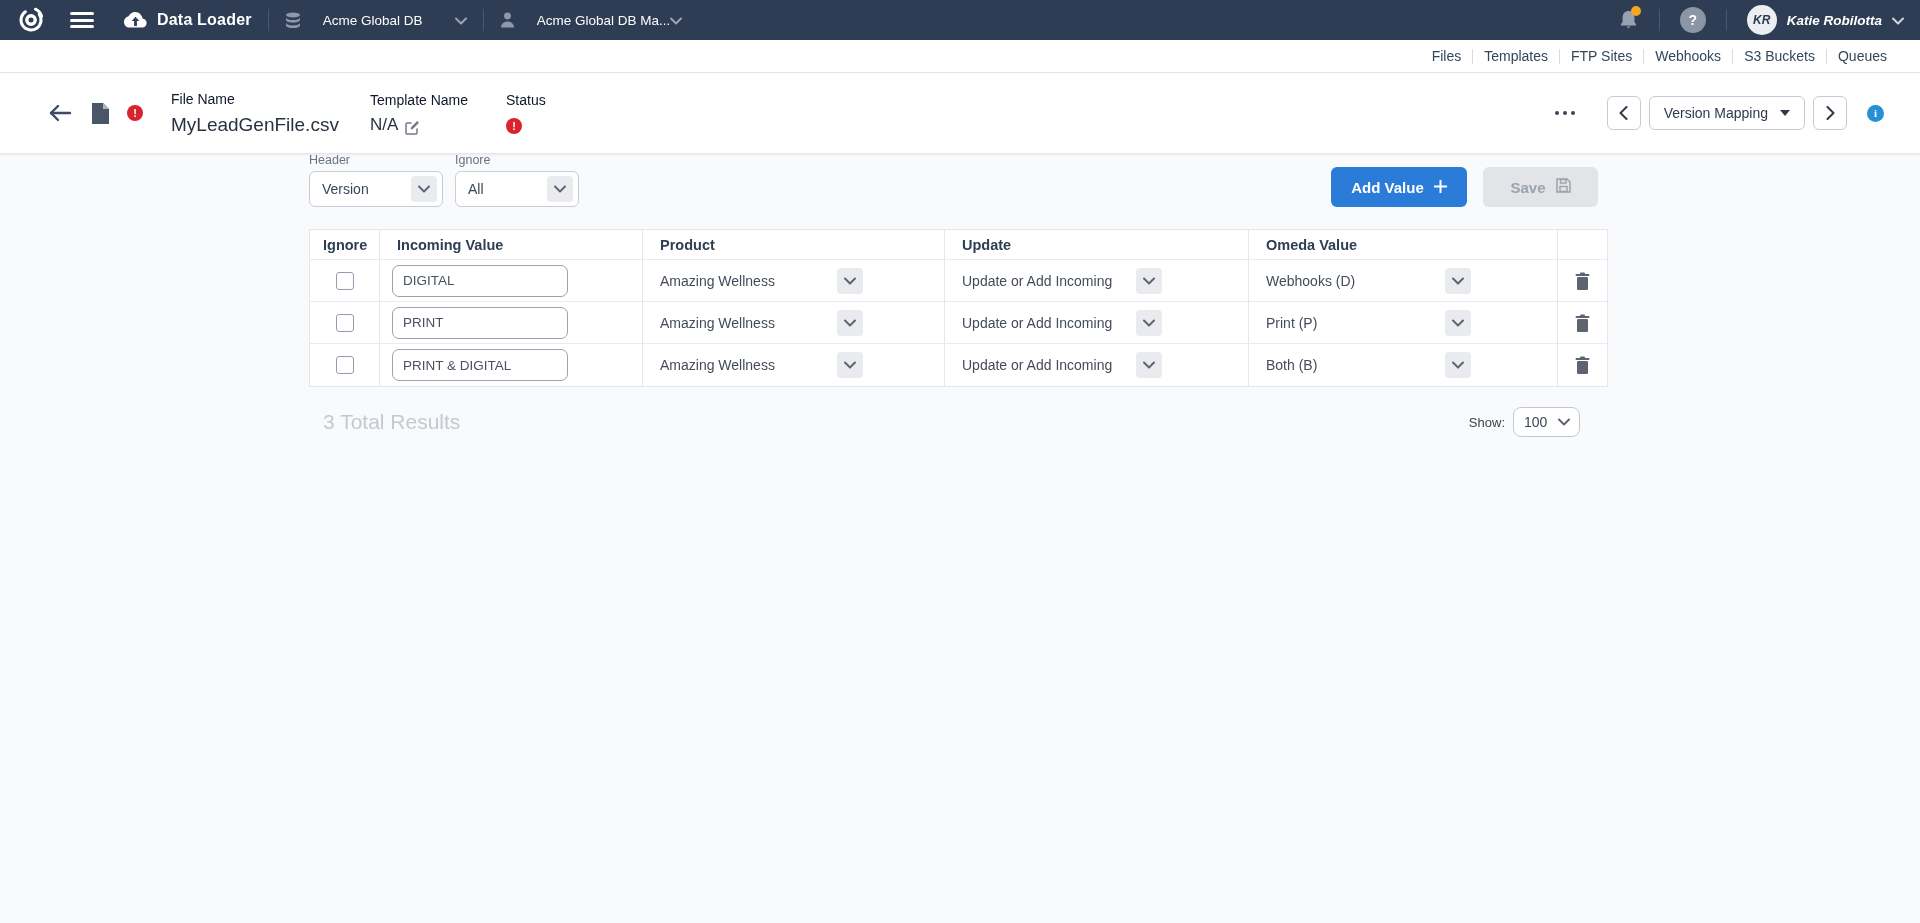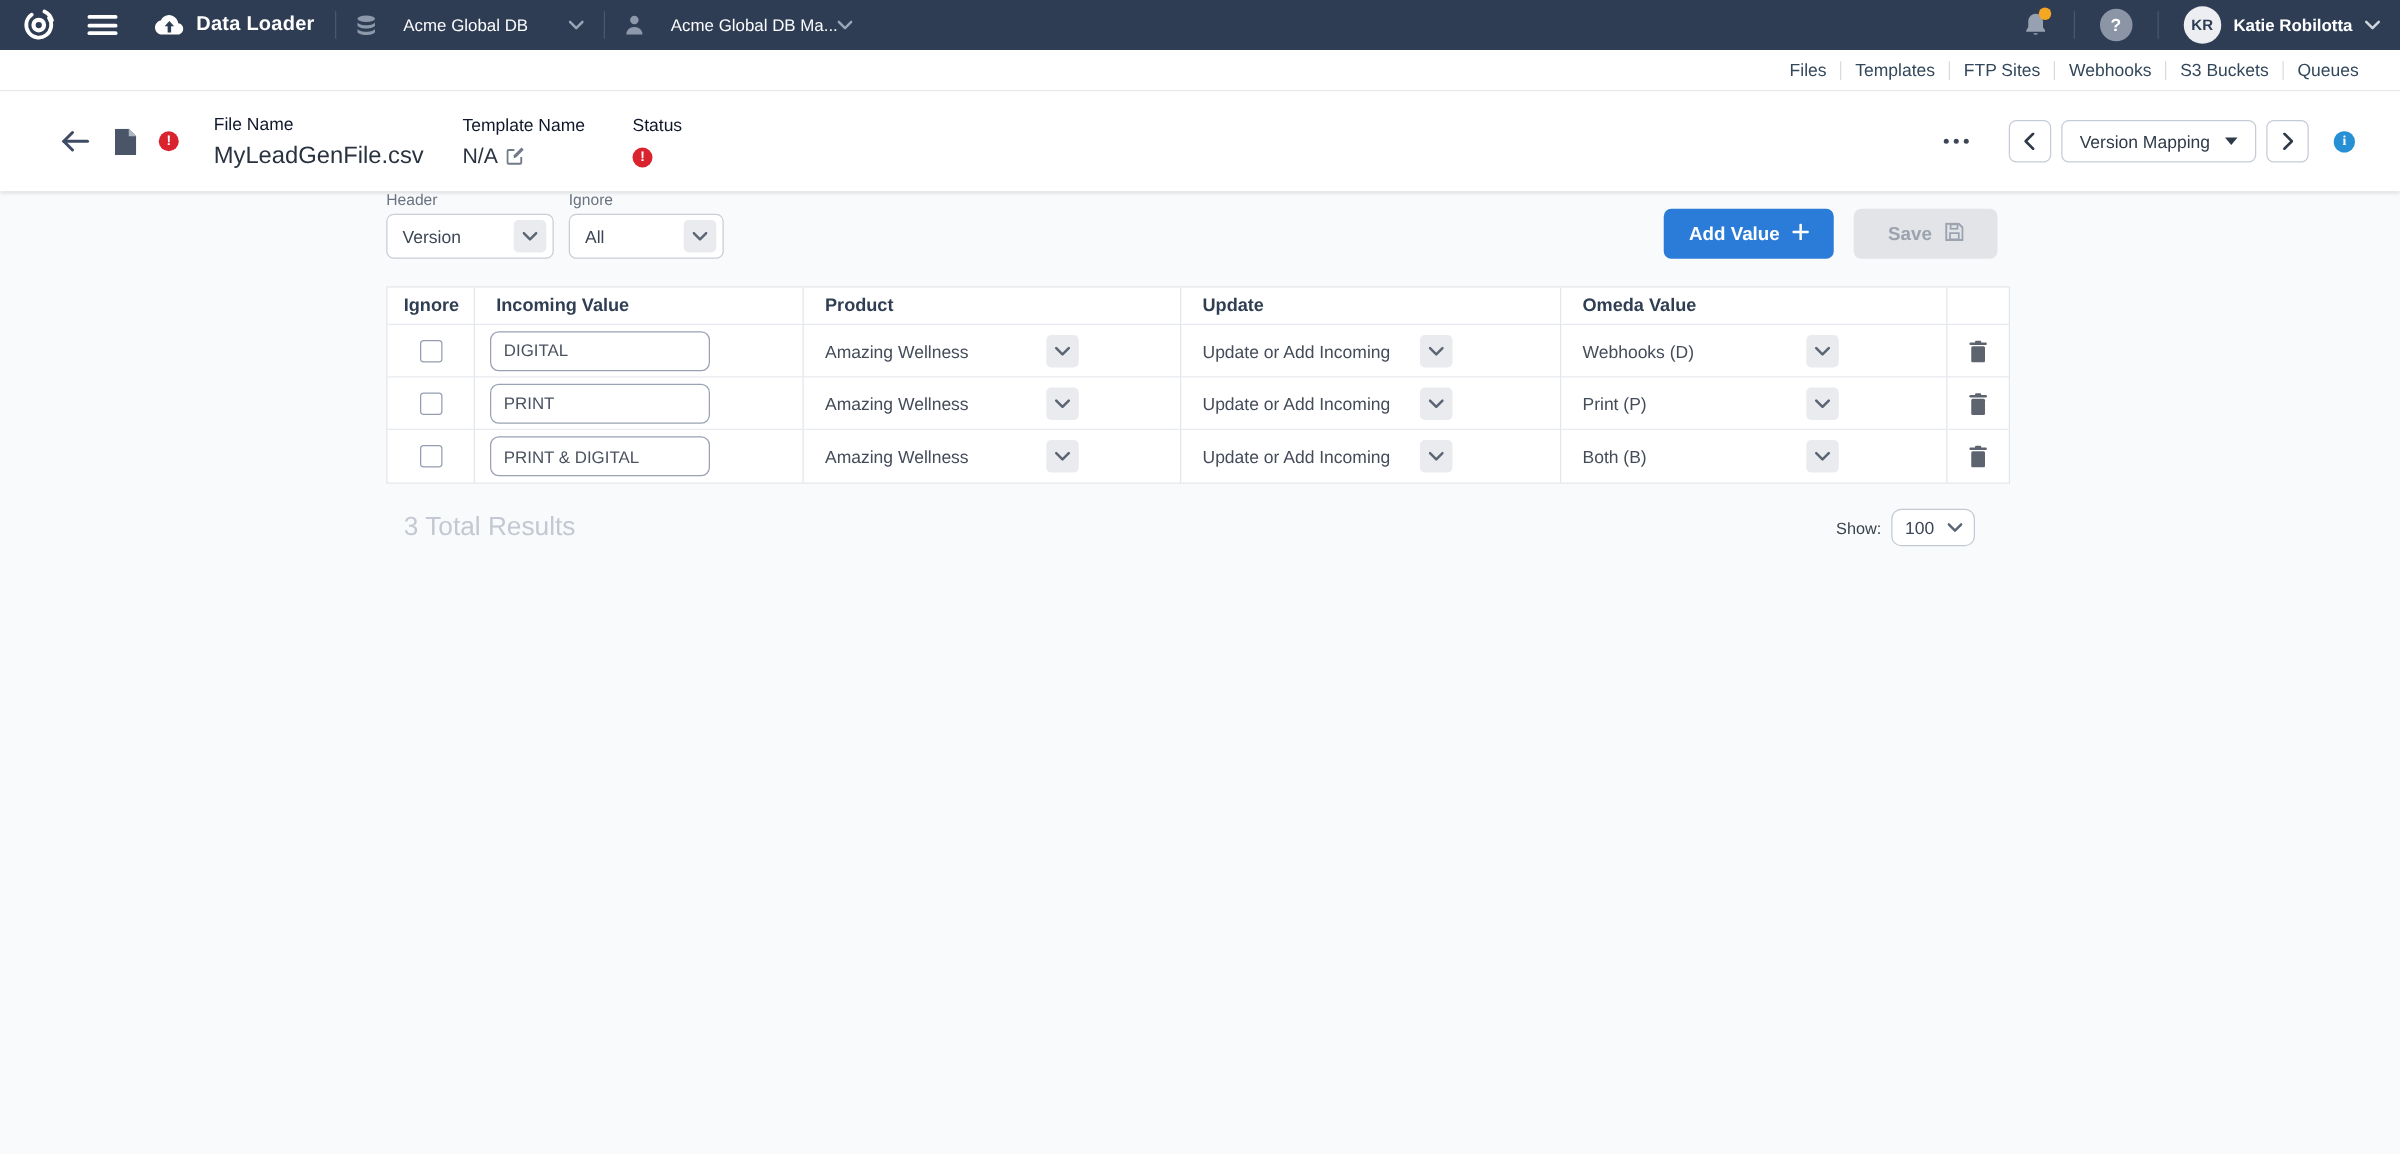--- a/index.html
+++ b/index.html
@@ -24,21 +24,21 @@
   .tb-select { display:flex; align-items:center; width:182px; cursor:pointer; }
   .tb-select .lbl { font-size:13.5px; color:#fdfdfe; margin-left:22px; white-space:nowrap; }
   .tb-select .chev { margin-left:auto; }
   .tb-right { margin-left:auto; display:flex; align-items:center; }
   .bell-wrap { position:relative; cursor:pointer; display:flex; }
   .bell-dot { position:absolute; top:-3px; right:-2px; width:10px; height:10px; border-radius:50%; background:#f5a623; }
   .help-circle { width:26px; height:26px; border-radius:50%; background:#8b95a5; color:#fff;
     display:flex; align-items:center; justify-content:center; font-size:14px; font-weight:bold; cursor:pointer; }
   .avatar { width:30px; height:30px; border-radius:50%; background:#eceef1; color:#2e3d54;
     display:flex; align-items:center; justify-content:center; font-size:12px; font-weight:bold; }
-  .user-menu { display:flex; align-items:center; gap:10px; cursor:pointer; }
+  .user-menu { display:flex; align-items:center; gap:10px; cursor:pointer;font-style:italic; }
   .user-name { font-size:13.5px; font-weight:bold; }
 
   
   .subnav {
     height:33px; background:#fff; border-bottom:1px solid #e6e9ed;
     display:flex; align-items:center; justify-content:flex-end; padding-right:22px;
   }
   .subnav a {
     font-size:14px; color:#33475b; text-decoration:none; padding:0 11px; cursor:pointer;
     border-left:1px solid #d8dce2; line-height:15px; display:inline-block;
@@ -49,21 +49,21 @@
   .page-header {
     height:80px; background:#fff; box-shadow:0 1px 3px rgba(25,35,55,.14);
     display:flex; align-items:center; padding:0 36px 0 48px; position:relative; z-index:2;
   }
   .ph-icon { display:flex; align-items:center; justify-content:center; }
   .err-badge { width:16px; height:16px; border-radius:50%; background:#d9232e; color:#fff;
     font-size:11px; font-weight:bold; display:flex; align-items:center; justify-content:center; line-height:1; }
   .field-group { display:flex; flex-direction:column; }
   .field-label { font-size:14px; color:#0f172a; margin-bottom:7px; }
   .file-name-val { font-size:19px; color:#29323f; }
-  .template-val { font-size:17px; color:#29323f; display:flex; align-items:center; gap:7px; }
+  .template-val { font-size:17px; color:#29323f; display:flex; align-items:flex-end; gap:7px; }
   .ph-right { margin-left:auto; display:flex; align-items:center; }
   .dots { display:flex; gap:4px; cursor:pointer; padding:6px; }
   .dots i { width:4px; height:4px; border-radius:50%; background:#3c4656; }
   .sq-btn { width:34px; height:34px; background:#fff; border:1px solid #c6ccd6; border-radius:6px;
     display:flex; align-items:center; justify-content:center; cursor:pointer; }
   .map-btn { height:34px; background:#fff; border:1px solid #c6ccd6; border-radius:6px;
     display:flex; align-items:center; padding:0 14px; gap:12px; cursor:pointer;
     font-size:14px; color:#2f3a49; }
   .caret-down { width:0; height:0; border-left:5px solid transparent; border-right:5px solid transparent; border-top:6px solid #2f3a49; }
   .info-circle { width:17px; height:17px; border-radius:50%; background:#2790d4; color:#fff;

